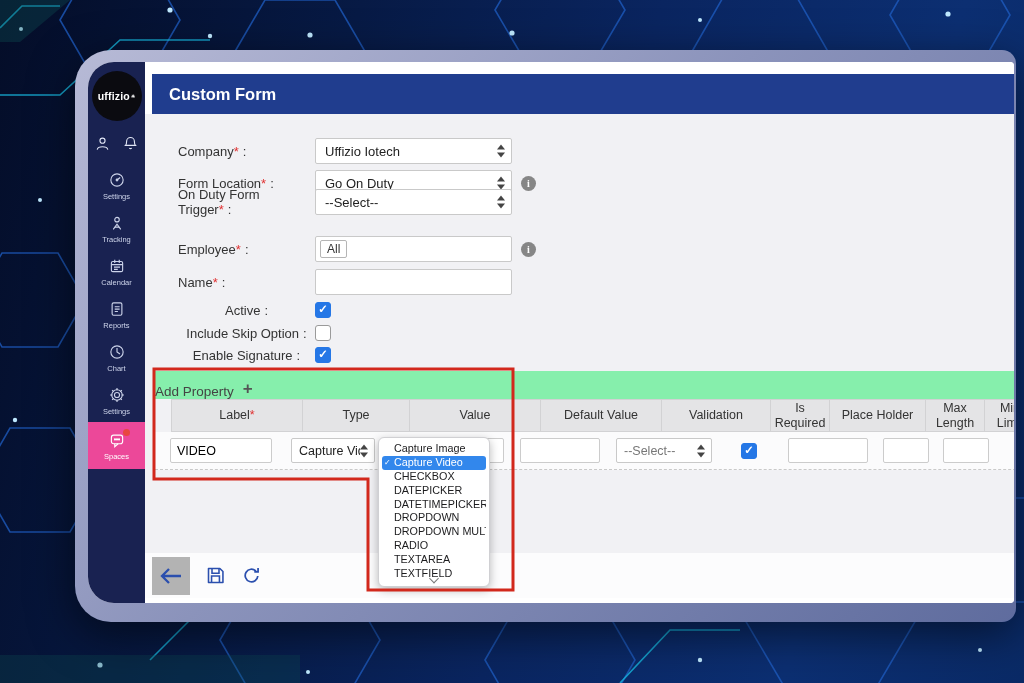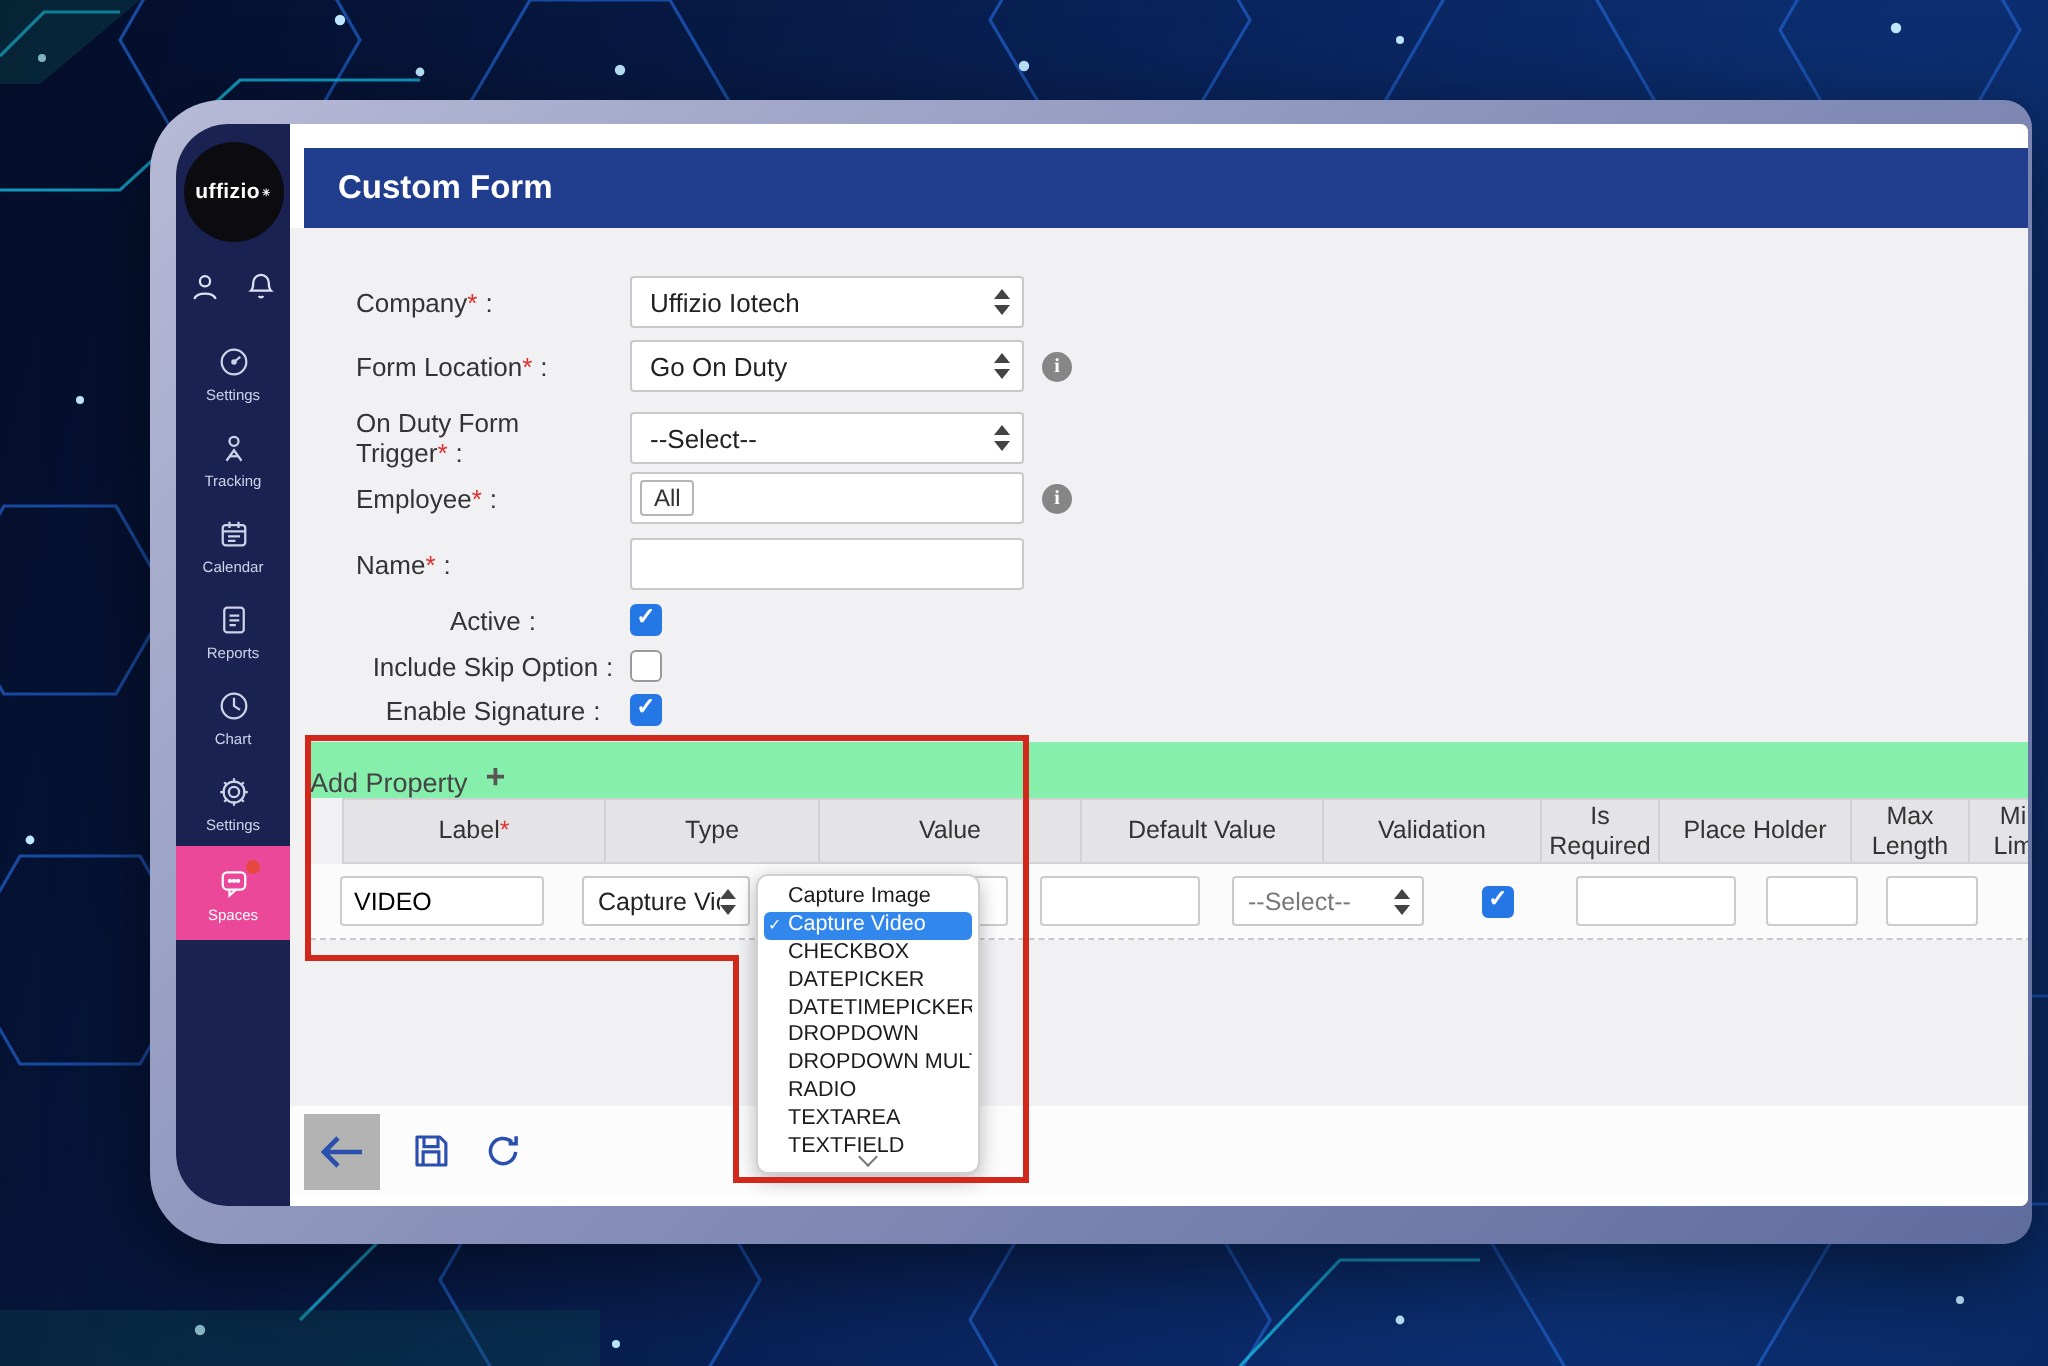--- a/index.html
+++ b/index.html
@@ -255,21 +255,21 @@
             <div class="flabel"><span>Form Location</span><span class="req">*</span><span class="colon">:</span></div>
             <div class="sel">
                 <span class="sel-text">Go On Duty</span>
                 <span class="spinner"></span>
               </div>
             <span class="info">
                 <span>i</span>
               </span>
           </div>
 
-          <div class="frow" style="top:92px">
+          <div class="frow" style="top:75px">
             <div class="flabel"><span>On Duty Form Trigger</span><span class="req">*</span><span class="colon">:</span></div>
             <div class="sel">
                 <span class="sel-text">--Select--</span>
                 <span class="spinner"></span>
               </div>
           </div>
 
           <div class="frow" style="top:122px">
             <div class="flabel"><span>Employee</span><span class="req">*</span><span class="colon">:</span></div>
             <div class="tagbox">

